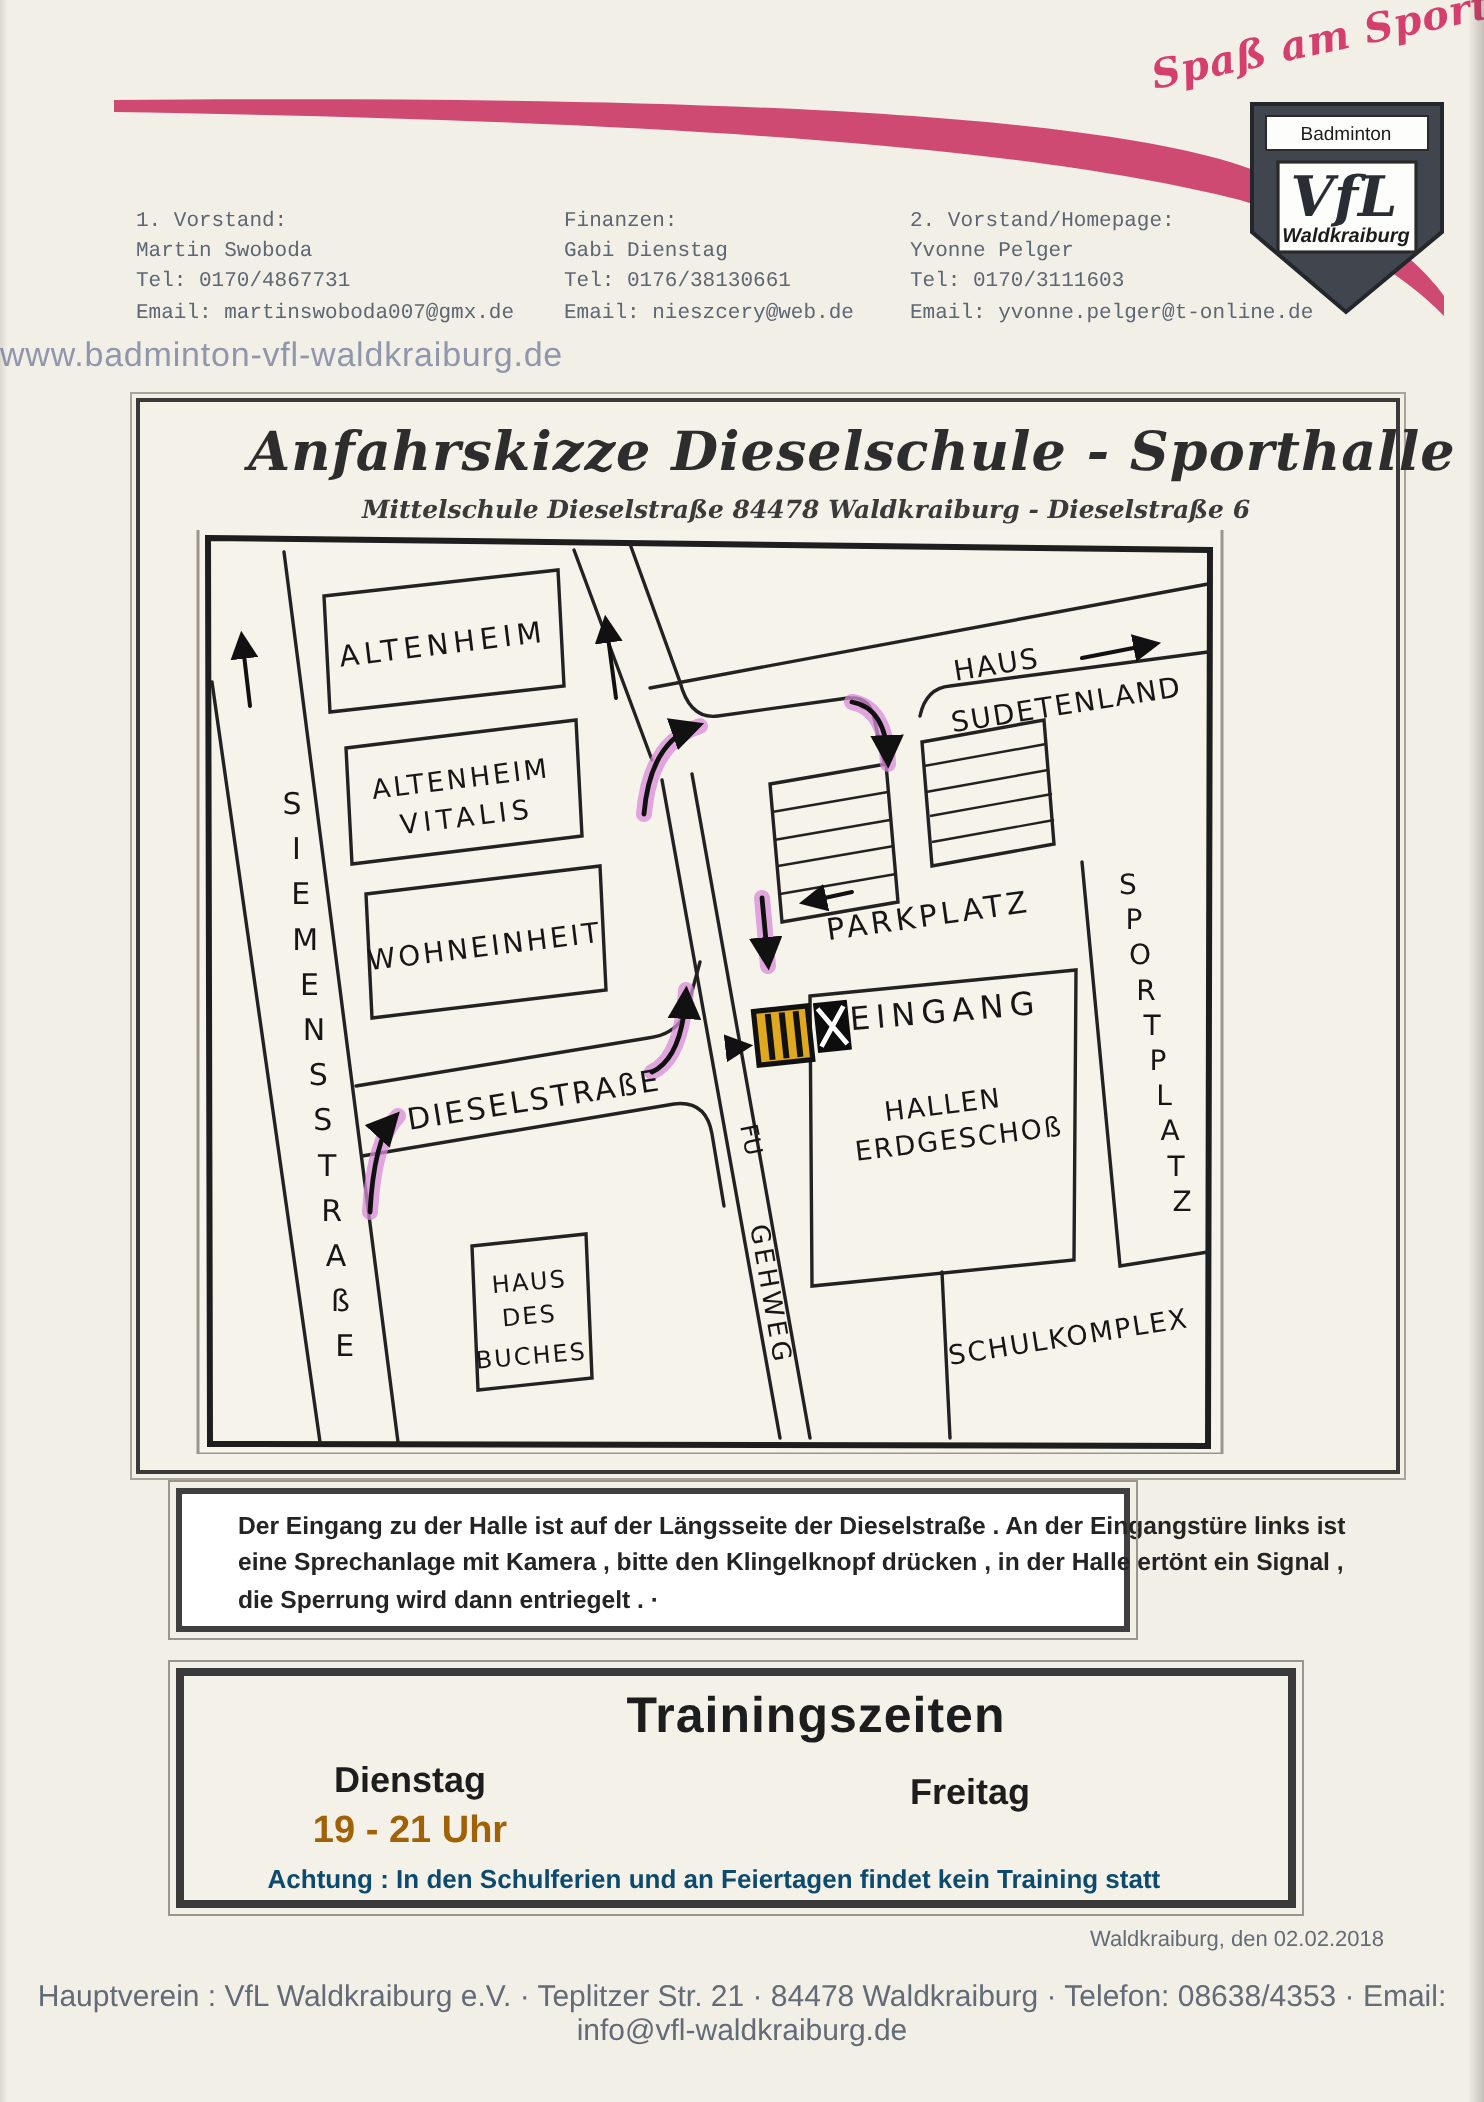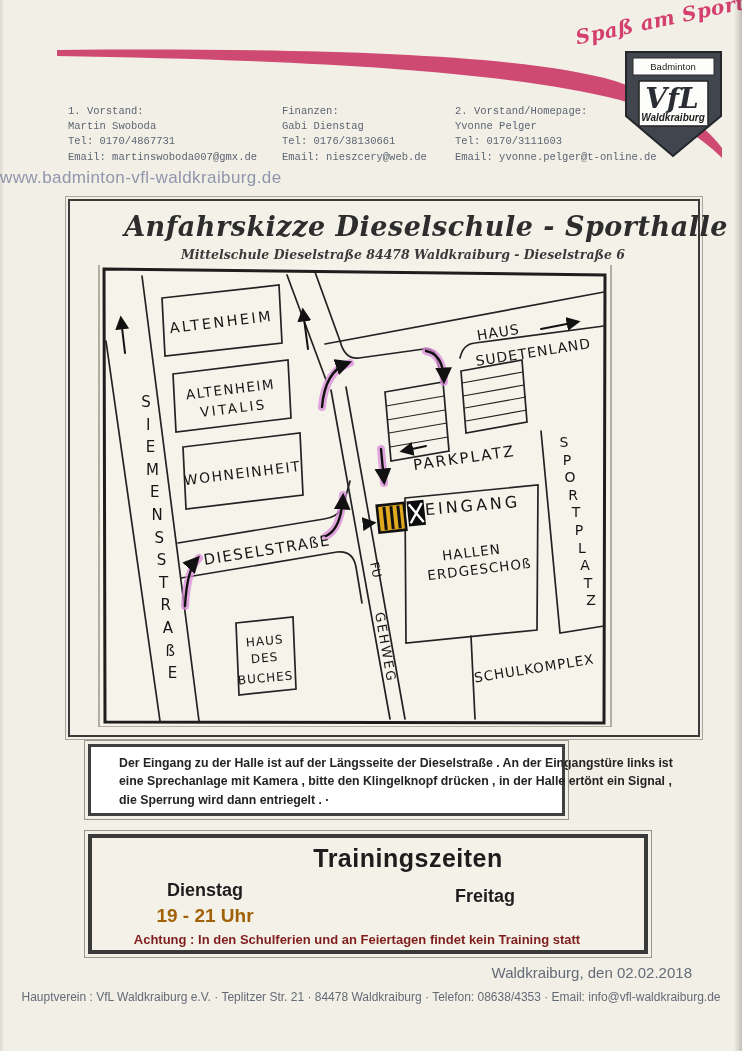--- a/index.html
+++ b/index.html
@@ -70,31 +70,31 @@
   .training-title{
     position:absolute;left:0;top:6px;width:100%;text-align:center;
     font-size:25px;font-weight:bold;color:#1d1d1d;letter-spacing:.5px;margin-left:40px;
   }
   .session{position:absolute;top:42px;width:170px;text-align:center;}
   .session .day{font-size:18px;font-weight:bold;color:#1d1d1d;}
   .session .time{font-size:19px;font-weight:bold;color:#a16207;margin-top:4px;}
   .s1{left:28px;} .s2{left:308px;top:48px;}
   .training-notice{
     position:absolute;left:0;top:94px;width:96%;text-align:center;
-    font-size:13px;font-weight:bold;color:#7f1d1d;
+    font-size:13px;font-weight:bold;color:#0c4a6e;
   }
 
   
   .dateline{
     position:absolute;left:0;top:964px;width:692px;text-align:right;
-    font-size:15px;color:#636b77;
+    font-size:11px;color:#636b77;
   }
   .mainclub{
     position:absolute;left:0;top:990px;width:742px;text-align:center;
-    font-size:12px;color:#636b77;
+    font-size:15px;color:#636b77;
   }
 </style>
 </head>
 <body>
 
 <svg class="swoosh" viewBox="0 0 742 200">
   <path d="M 57,56 C 300,60 500,70 620,100 C 660,112 700,135 722,158 L 722,148
            C 705,124 665,97 615,81 C 520,53 300,48 57,50 Z" fill="#cf4a73"></path>
 </svg>
 

